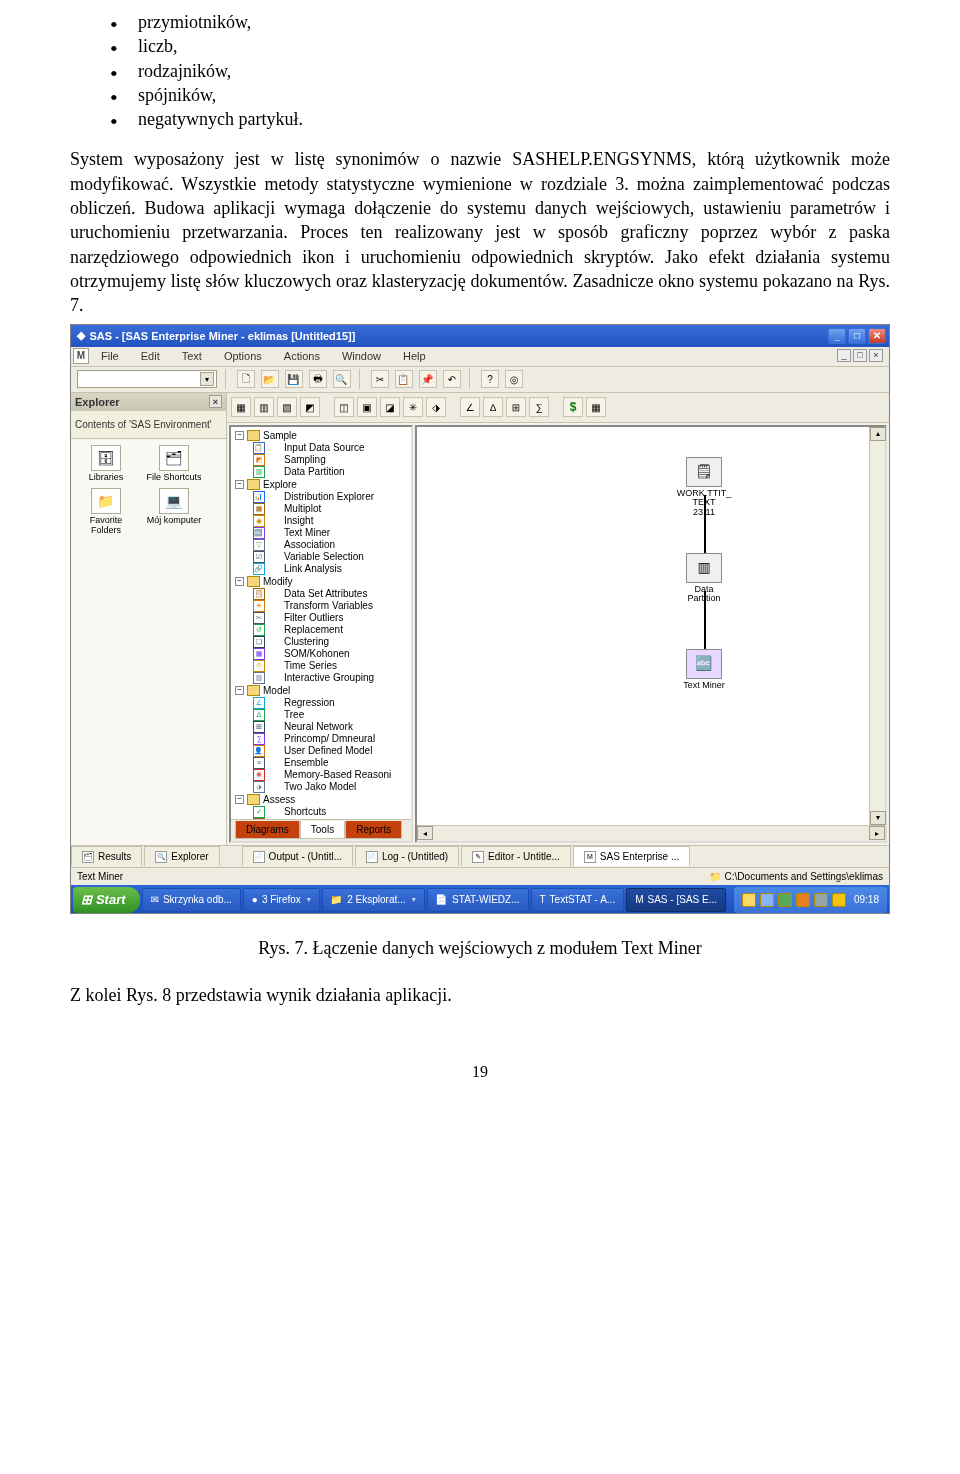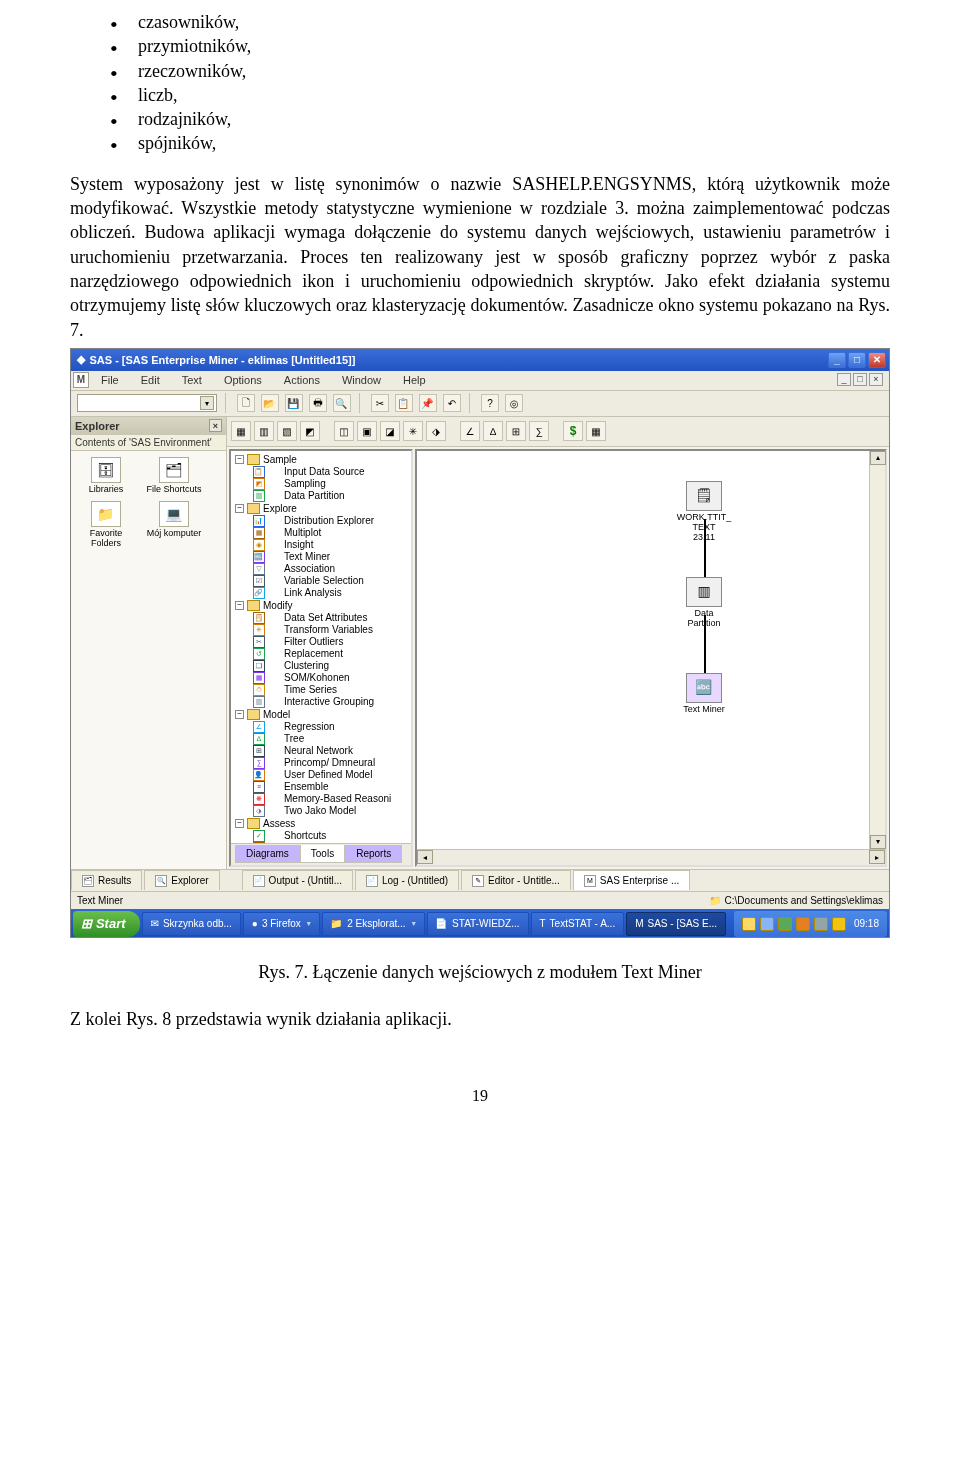--- a/index.html
+++ b/index.html
@@ -67,21 +67,21 @@
   .explorer {
     width: 156px; background: #f9f8f2; border-right: 1px solid #c5c2b2;
     display: flex; flex-direction: column;
   }
   .expl-title {
     height: 18px; background: linear-gradient(#d9d6c3,#c9c6b3); display: flex; align-items: center;
     justify-content: space-between; padding: 0 4px; font-weight: bold; font-size: 11px; color: #333;
   }
   .expl-close { width: 13px; height: 13px; background: #e8e6d8; border: 1px solid #999;
     display: flex; align-items: center; justify-content: center; font-size: 9px; }
-  .expl-sub { height: 16px; padding: 0 4px; font-size: 10px; color: #333; background: #f1efde;
+  .expl-sub { height: 28px; padding: 0 4px; font-size: 10px; color: #333; background: #f1efde;
     border-bottom: 1px solid #c5c2b2; display: flex; align-items: center; }
   .expl-icons { flex: 1; padding: 6px; display: flex; flex-wrap: wrap; gap: 6px 10px;
     align-content: flex-start; }
   .expl-icon { width: 58px; display: flex; flex-direction: column; align-items: center; gap: 2px; }
   .icon-box { width: 30px; height: 26px; border: 1px solid #b0ad95; background: #fff;
     display: flex; align-items: center; justify-content: center; font-size: 14px; }
   .icon-label { font-size: 9px; text-align: center; line-height: 1.1; }
   .work-col { flex: 1; display: flex; position: relative; background: #f5f3e7; }
   .tree-panel {
     width: 184px; background: #fff; border: 2px inset #ddd; margin: 2px; overflow: hidden;
@@ -105,21 +105,21 @@
   .canvas-area { flex: 1; background: #fff; border: 2px inset #ddd; margin: 2px 2px 2px 0;
     position: relative; }
   .canvas-node { position: absolute; width: 54px; display: flex; flex-direction: column;
     align-items: center; font-size: 9px; text-align: center; line-height: 1.1; }
   .canvas-node .nbox { width: 36px; height: 30px; border: 1px solid #888; background: #f0f0f0;
     display: flex; align-items: center; justify-content: center; font-size: 14px; margin-bottom: 2px; }
   .canvas-line { position: absolute; width: 2px; background: #000; }
   .tree-tabs-bot { height: 22px; background: #eeece0; border-top: 1px solid #c5c2b2;
     display: flex; align-items: center; gap: 0; padding: 0 4px; }
   .ttab { height: 18px; padding: 0 10px; border: 1px solid #c5c2b2; border-top: none;
-    background: #c4b5fd; font-size: 10px; display: flex; align-items: center; }
+    background: #c2410c; font-size: 10px; display: flex; align-items: center; }
   .ttab.active { background: #fff; }
   .bottom-tabs { height: 22px; background: #eeece0; border-top: 1px solid #c5c2b2;
     display: flex; align-items: center; }
   .btab { height: 20px; padding: 0 10px; border: 1px solid #c5c2b2; border-bottom: none;
     background: #f0eedf; font-size: 10px; display: flex; align-items: center; gap: 4px;
     margin-right: 2px; }
   .btab.active { background: #fff; }
   .btab .dot { width: 12px; height: 12px; border: 1px solid #999; background: #fff;
     display: flex; align-items: center; justify-content: center; font-size: 7px; }
   .status-row { height: 18px; background: #eeece0; border-top: 1px solid #c5c2b2;
@@ -143,26 +143,25 @@
   .scroll-h { height: 16px; background: #eeece0; border-top: 1px solid #c5c2b2;
     display: flex; align-items: center; }
   .sarrow { width: 16px; height: 14px; background: #e8e6d8; border: 1px solid #a39f86;
     display: flex; align-items: center; justify-content: center; font-size: 8px; }
   .strack { flex: 1; background: #f0eedf; }
 </style>
 </head>
 <body>
 
 <div class="bullet-list">
-  <div class="bullet-item">czasowników,</div>
   <div class="bullet-item">przymiotników,</div>
-  <div class="bullet-item">rzeczowników,</div>
   <div class="bullet-item">liczb,</div>
   <div class="bullet-item">rodzajników,</div>
   <div class="bullet-item">spójników,</div>
+  <div class="bullet-item">negatywnych partykuł.</div>
 </div>
 
 <p class="para">System wyposażony jest w listę synonimów o nazwie SASHELP.ENGSYNMS, którą użytkownik może modyfikować. Wszystkie metody statystyczne wymienione w rozdziale 3. można zaimplementować podczas obliczeń. Budowa aplikacji wymaga dołączenie do systemu danych wejściowych, ustawieniu parametrów i uruchomieniu przetwarzania. Proces ten realizowany jest w sposób graficzny poprzez wybór z paska narzędziowego odpowiednich ikon i uruchomieniu odpowiednich skryptów. Jako efekt działania systemu otrzymujemy listę słów kluczowych oraz klasteryzację dokumentów. Zasadnicze okno systemu pokazano na Rys. 7.</p>
 
 <div class="screenshot">
 
   <div class="titlebar">
     <div class="left">
       <span>◆</span>
       <span>SAS - [SAS Enterprise Miner - eklimas [Untitled15]]</span>

